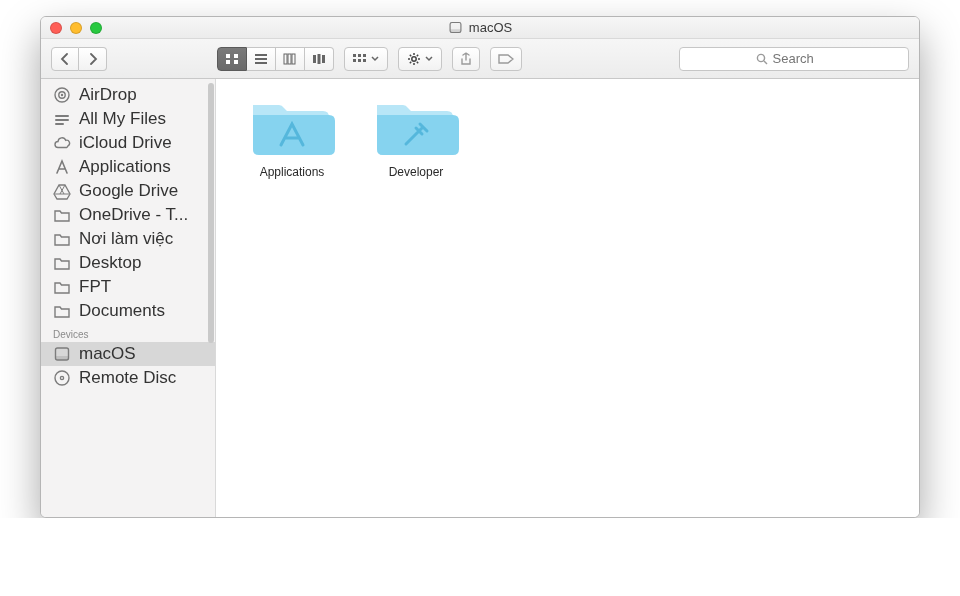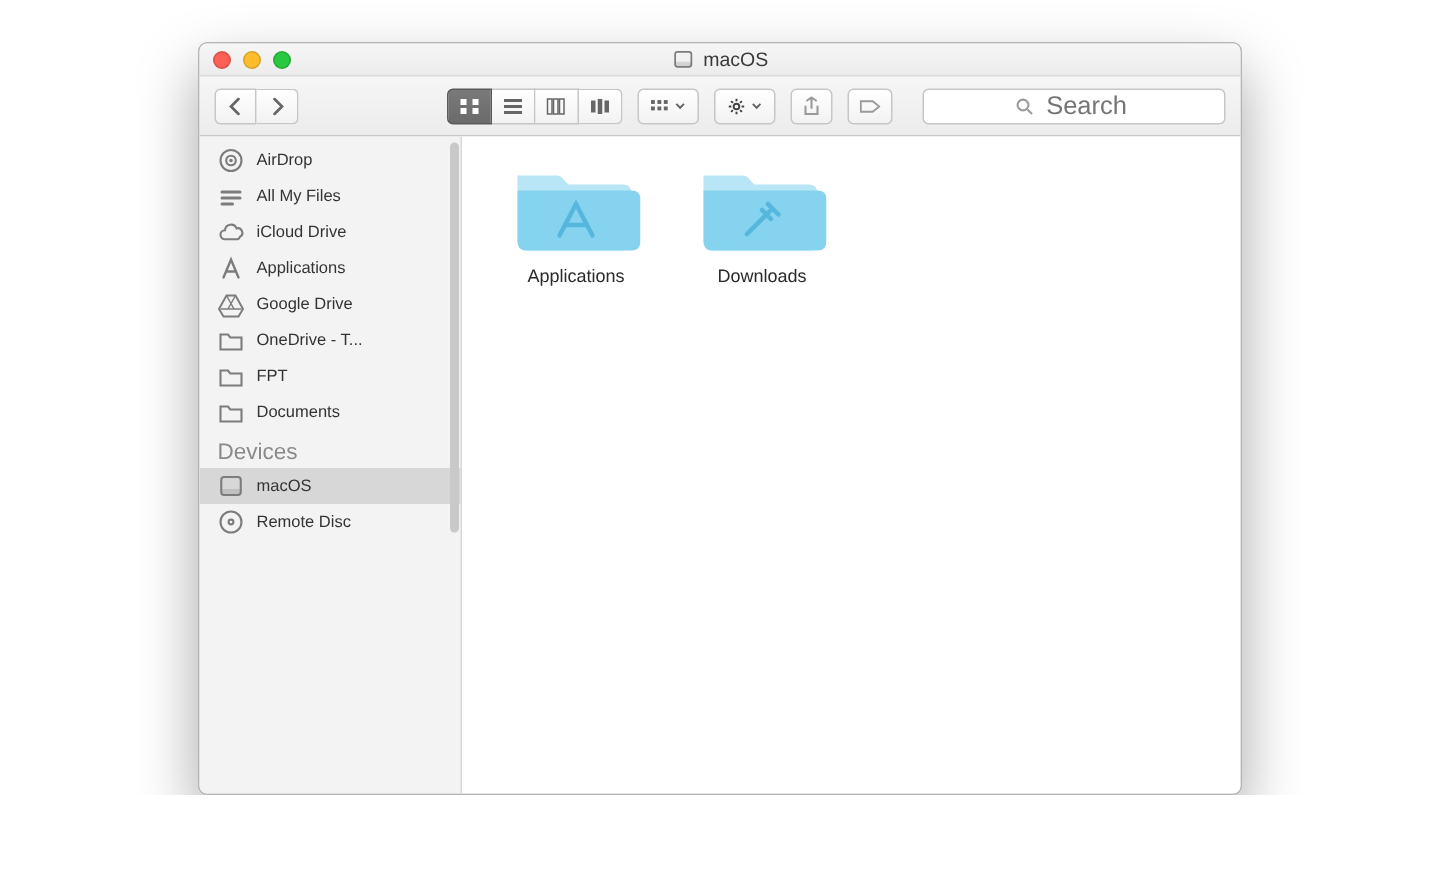--- a/index.html
+++ b/index.html
@@ -6,22 +6,22 @@
   body {
     font-family: -apple-system, "Helvetica Neue", Helvetica, Arial, sans-serif;
     font-size: 13px;
     color: #2a2a2a;
     background: #fff;
     display: flex;
     align-items: flex-start;
     justify-content: center;
   }
   .window {
-    width: 696px;
-    margin-top: 28px;
+    width: 880px;
+    margin-top: 16px;
     border: 1px solid #b5b5b5;
     border-radius: 6px;
     overflow: hidden;
     box-shadow: 0 18px 40px rgba(0,0,0,0.35);
     background: #fff;
   }
   .titlebar {
     height: 22px;
     background: linear-gradient(#f6f6f6, #ececec);
     border-bottom: 1px solid #d9d9d9;
@@ -69,47 +69,47 @@
   .spacer { flex: 1; }
   .searchbox {
     width: 230px; height: 24px;
     border: 1px solid #c6c6c6;
     border-radius: 4px;
     background: #fff;
     display: flex; align-items: center; justify-content: center;
     gap: 5px; color: #9b9b9b; font-size: 13px;
   }
   .searchbox input {
-    border: none; outline: none; width: 60px; font-size: 17px; color:#8b5cf6; background: transparent; text-align: center;
+    border: none; outline: none; width: 60px; font-size: 13px; color:#8b5cf6; background: transparent;
   }
   .body { display: flex; height: 438px; }
   .sidebar {
     width: 175px;
     background: #f4f3f3;
     border-right: 1px solid #d9d9d9;
     padding-top: 4px;
     position: relative;
   }
   .side-scroll {
     position: absolute; right: 1px; top: 4px; width: 6px; height: 260px;
     background: #c9c9c9; border-radius: 3px;
   }
   .side-item {
     display: flex; align-items: center; gap: 8px;
     height: 24px; padding: 0 8px 0 12px;
-    font-size: 11px; color: #333;
+    font-size: 17px; color: #333;
     cursor: default; white-space: nowrap;
   }
   .side-item .icon { width: 18px; height: 18px; flex-shrink: 0; display:flex; align-items:center; justify-content:center; color:#7c7c7c;}
   .side-item.selected {
     background: #d7d7d7;
     border-radius: 0;
   }
   .side-section {
-    font-size: 15px; color: #8a8a8a; padding: 6px 12px 2px;
+    font-size: 10px; color: #8a8a8a; padding: 6px 12px 2px;
   }
   .content {
     flex: 1; background: #fff; padding: 18px 14px;
     display: flex; flex-wrap: wrap; align-content: flex-start;
   }
   .file-item {
     width: 124px;
     display: flex; flex-direction: column; align-items: center;
     gap: 8px;
     cursor: default;
@@ -358,20 +358,36 @@
               </svg>
             </span>
             <span>OneDrive - T...</span>
           </div>
           <div class="side-item">
             <span class="icon">
               <svg width="18" height="18" viewBox="0 0 18 18">
                 <use href="#ic-folder"></use>
               </svg>
             </span>
+            <span>Nơi làm việc</span>
+          </div>
+          <div class="side-item">
+            <span class="icon">
+              <svg width="18" height="18" viewBox="0 0 18 18">
+                <use href="#ic-folder"></use>
+              </svg>
+            </span>
+            <span>Desktop</span>
+          </div>
+          <div class="side-item">
+            <span class="icon">
+              <svg width="18" height="18" viewBox="0 0 18 18">
+                <use href="#ic-folder"></use>
+              </svg>
+            </span>
             <span>FPT</span>
           </div>
           <div class="side-item">
             <span class="icon">
               <svg width="18" height="18" viewBox="0 0 18 18">
                 <use href="#ic-folder"></use>
               </svg>
             </span>
             <span>Documents</span>
           </div>
@@ -403,17 +419,17 @@
             <use href="#folder-base"></use>
             <use href="#gl-apps"></use>
           </svg>
           <span class="file-label">Applications</span>
         </div>
         <div class="file-item">
           <svg class="folder" viewBox="0 0 86 60">
             <use href="#folder-base"></use>
             <use href="#gl-hammer"></use>
           </svg>
-          <span class="file-label">Downloads</span>
+          <span class="file-label">Developer</span>
         </div>
       </div>
   </div>
 </div>
 
 </body></html>

